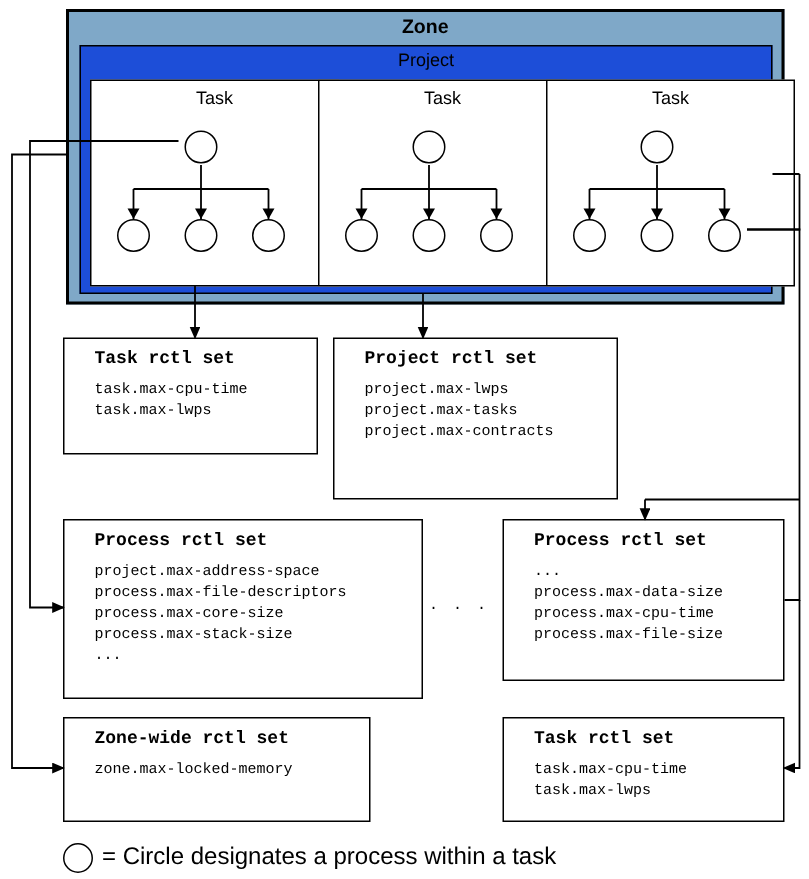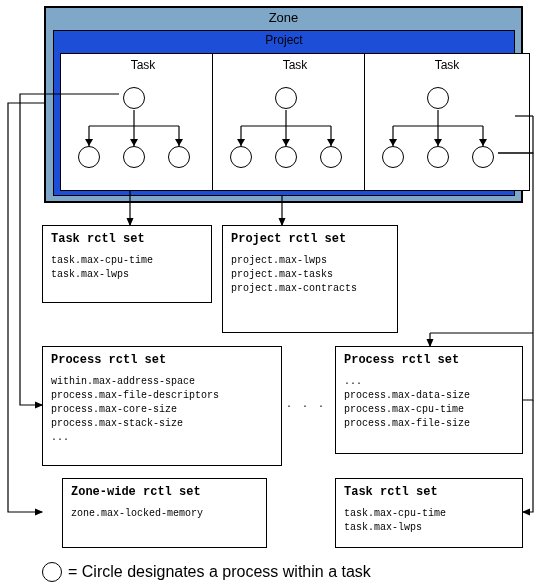--- a/index.html
+++ b/index.html
@@ -18,21 +18,21 @@
   .zone {
     position: absolute;
     left: 44px;
     top: 6px;
     width: 479px;
     height: 197px;
     border: 2px solid #000;
     background: #7fa8c8;
   }
   .zone-title {
-    font-weight: normal;
+    font-weight: bold;
     font-size: 13px;
     text-align: center;
     padding: 2px 0;
   }
   .project {
     position: absolute;
     left: 7px;
     top: 22px;
     width: 462px;
     height: 166px;
@@ -74,21 +74,21 @@
     top: 0;
     width: 146px;
     height: 138px;
     pointer-events: none;
   }
 
   .box {
     position: absolute;
     border: 1px solid #000;
     background: #fff;
-    padding: 6px 8px;
+    padding: 6px 20px;
   }
   .box .title {
     font-family: "Courier New", Courier, monospace;
     font-weight: bold;
     margin-bottom: 8px;
   }
 
   
   svg.arrows {
     position: absolute;
@@ -179,47 +179,47 @@
 
   </div>
 </div>
 
 <div class="box" style="left:42px; top:225px; width:170px; height:78px;">
   <div class="title">Task rctl set</div>
   <div class="mono">task.max-cpu-time</div>
   <div class="mono">task.max-lwps</div>
 </div>
 
-<div class="box" style="left:222px; top:225px; width:176px; height:108px;">
+<div class="box" style="left:222px; top:225px; width:190px; height:108px;">
   <div class="title">Project rctl set</div>
   <div class="mono">project.max-lwps</div>
   <div class="mono">project.max-tasks</div>
   <div class="mono">project.max-contracts</div>
 </div>
 
 <div class="box" style="left:42px; top:346px; width:240px; height:120px;">
   <div class="title">Process rctl set</div>
-  <div class="mono">within.max-address-space</div>
+  <div class="mono">project.max-address-space</div>
   <div class="mono">process.max-file-descriptors</div>
   <div class="mono">process.max-core-size</div>
   <div class="mono">process.max-stack-size</div>
   <div class="mono">...</div>
 </div>
 
 <div class="mono" style="position:absolute; left:286px; top:398px; letter-spacing:2px;">. . . . .</div>
 
 <div class="box" style="left:335px; top:346px; width:188px; height:108px;">
   <div class="title">Process rctl set</div>
   <div class="mono">...</div>
   <div class="mono">process.max-data-size</div>
   <div class="mono">process.max-cpu-time</div>
   <div class="mono">process.max-file-size</div>
 </div>
 
-<div class="box" style="left:42px; top:478px; width:205px; height:70px;margin-left:20px;">
+<div class="box" style="left:42px; top:478px; width:205px; height:70px;">
   <div class="title">Zone-wide rctl set</div>
   <div class="mono">zone.max-locked-memory</div>
 </div>
 
 <div class="box" style="left:335px; top:478px; width:188px; height:70px;">
   <div class="title">Task rctl set</div>
   <div class="mono">task.max-cpu-time</div>
   <div class="mono">task.max-lwps</div>
 </div>
 

